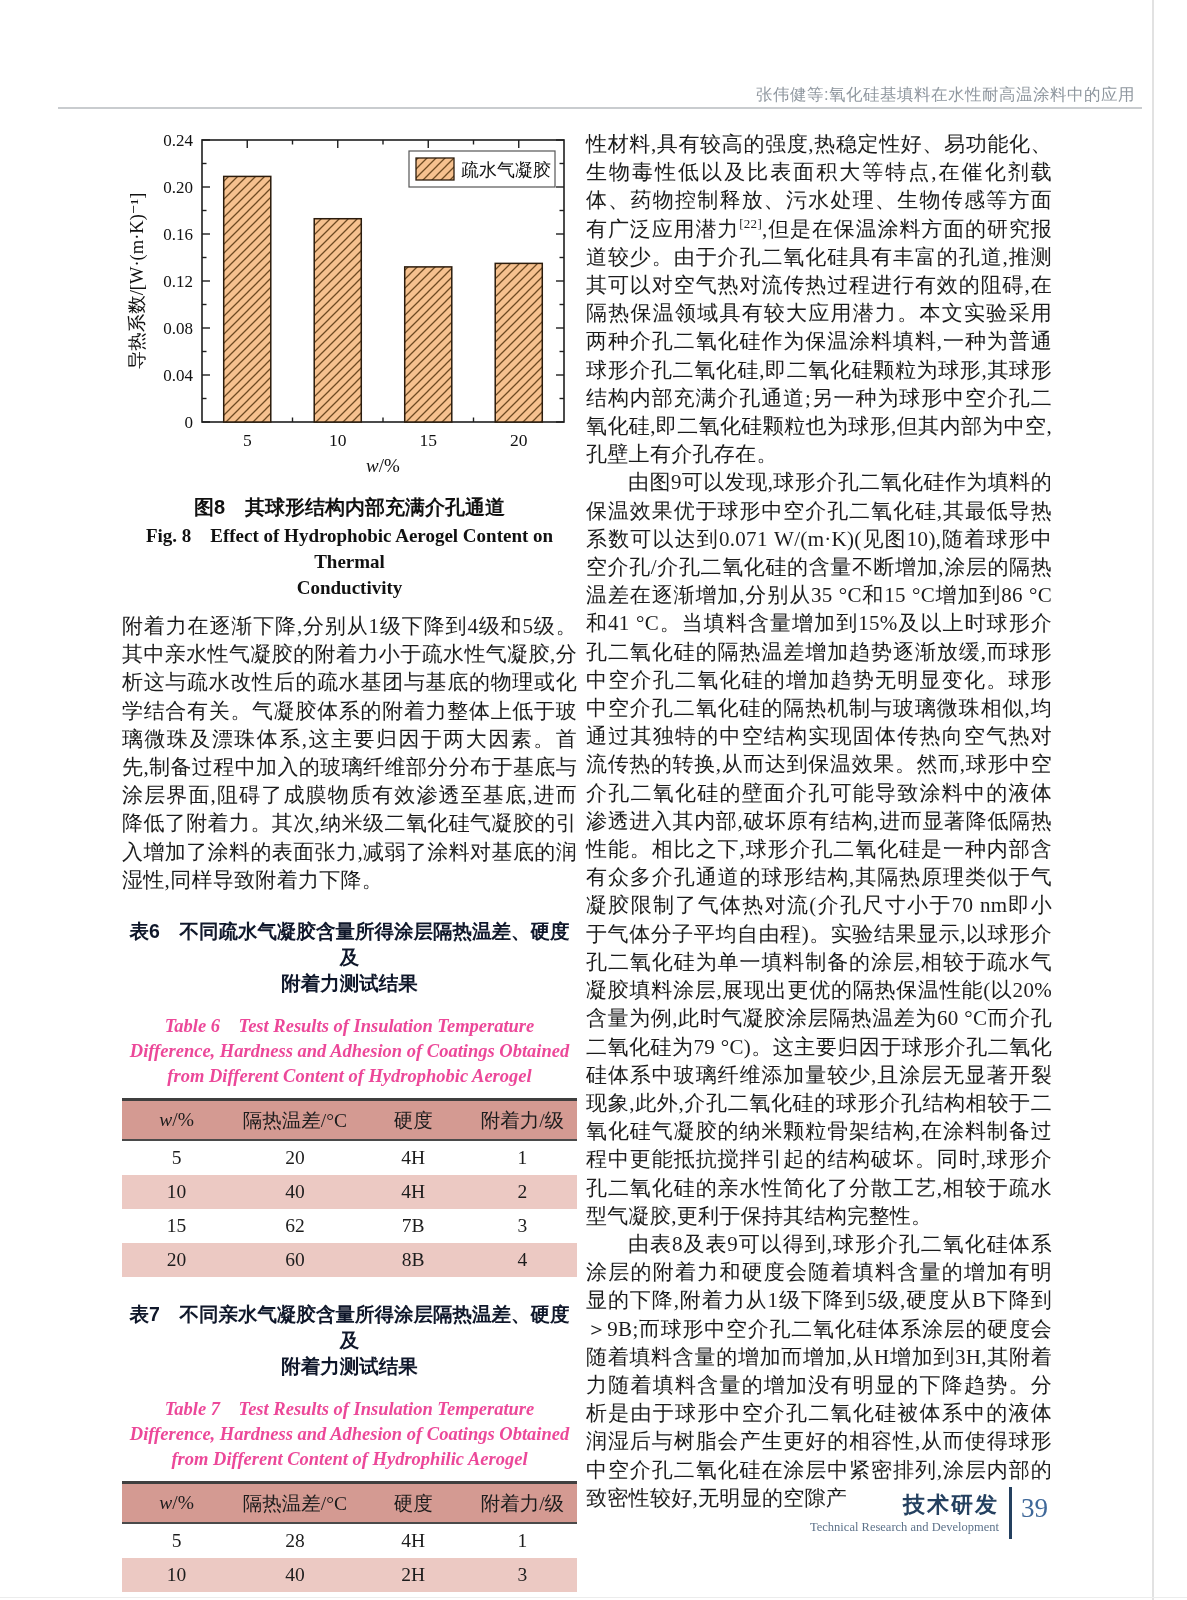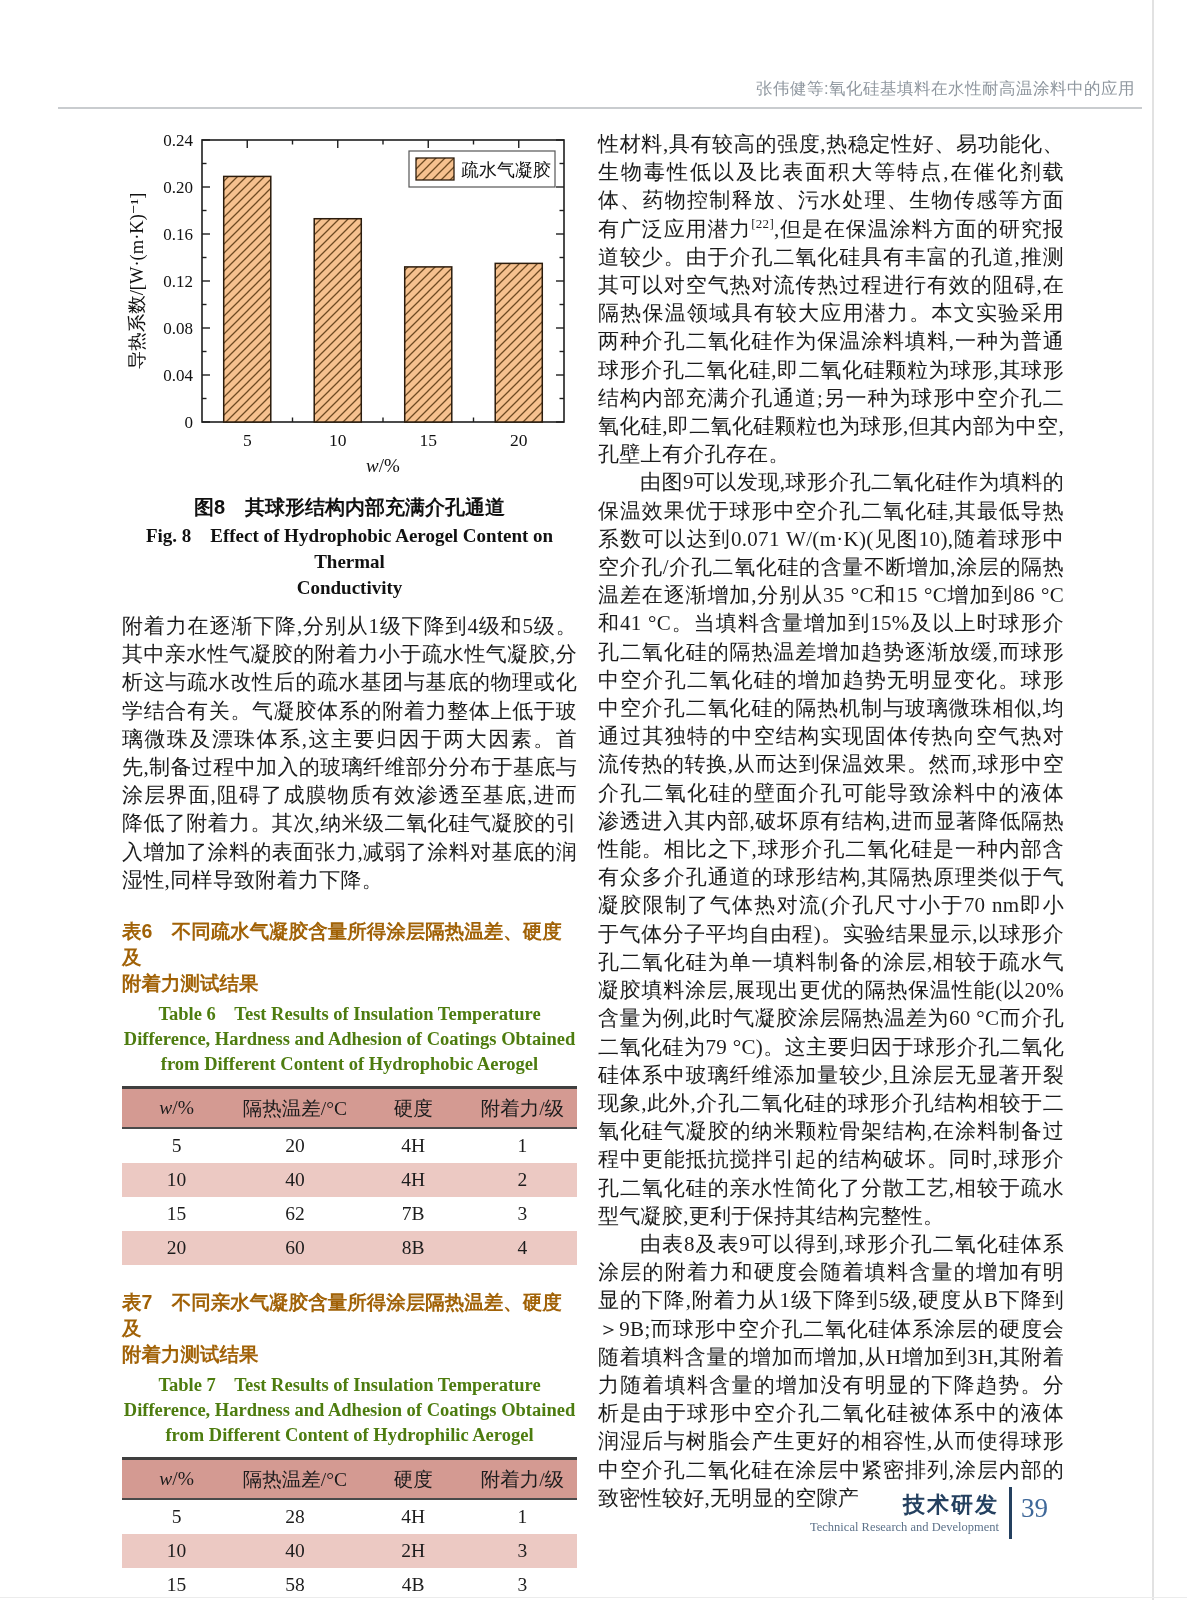--- a/index.html
+++ b/index.html
@@ -10,30 +10,30 @@
     overflow:hidden;
     font-family:"Liberation Serif","DejaVu Serif",serif;
     color:#1c1c1c;
   }
   
   .scan-edge-right{position:absolute;top:0;bottom:0;right:33px;width:2px;background:#e2e2e2;}
   .scan-edge-bottom{position:absolute;left:0;right:0;bottom:2px;height:1px;background:#ececec;}
 
   
   .running-head{
-    position:absolute;top:78px;right:52px;
+    position:absolute;top:84px;right:52px;
     font-size:16.5px;color:#8f979f;letter-spacing:0.5px;
     font-family:"Liberation Sans","DejaVu Sans",sans-serif;
   }
   .head-rule{position:absolute;top:107px;left:58px;width:1084px;height:2px;background:#c9cccf;}
 
   
   .col{position:absolute;top:130px;}
   .col-left{left:122px;width:455px;}
-  .col-right{left:598px;width:466px;}
+  .col-right{left:586px;width:466px;}
 
   .body-text{
     font-size:21px;line-height:28.2px;letter-spacing:0.3px;
     text-align:justify;text-justify:inter-ideograph;
   }
   .indent{text-indent:2em;}
   sup.ref{font-size:13px;line-height:0;}
 
   
   .figure8{width:455px;height:352px;}
@@ -42,26 +42,26 @@
     font-family:"Liberation Sans","DejaVu Sans",sans-serif;white-space:pre-line;color:#111;
   }
   .cap-en{
     margin-top:2px;text-align:center;font-weight:bold;font-size:19px;line-height:26px;
     font-family:"Liberation Serif","DejaVu Serif",serif;white-space:pre-line;color:#111;
   }
   .para-block{margin-top:11px;}
 
   
   .tbl-cap-cn{
-    margin-top:24px;font-weight:bold;font-size:19.5px;line-height:26px;
-    font-family:"Liberation Sans","DejaVu Sans",sans-serif;white-space:pre-line;color:#a16207;
+    margin-top:24px;text-align:center;font-weight:bold;font-size:19.5px;line-height:26px;
+    font-family:"Liberation Sans","DejaVu Sans",sans-serif;white-space:pre-line;color:#0f172a;
   }
   .tbl-cap-en{
-    margin-top:6px;text-align:center;font-weight:bold;font-size:18.5px;line-height:25px;
-    white-space:pre-line;color:#4d7c0f;
+    margin-top:18px;text-align:center;font-weight:bold;font-size:18.5px;line-height:25px;
+    white-space:pre-line;color:#ec4899;font-style:italic;
   }
   table.data-table{
     width:100%;border-collapse:collapse;margin-top:9px;
     font-size:19.5px;
   }
   table.data-table th{
     background:#d49a92;font-weight:normal;
     border-top:3px solid #3f3f3f;border-bottom:2px solid #4a4a4a;
     height:38px;text-align:center;padding:0;
   }

